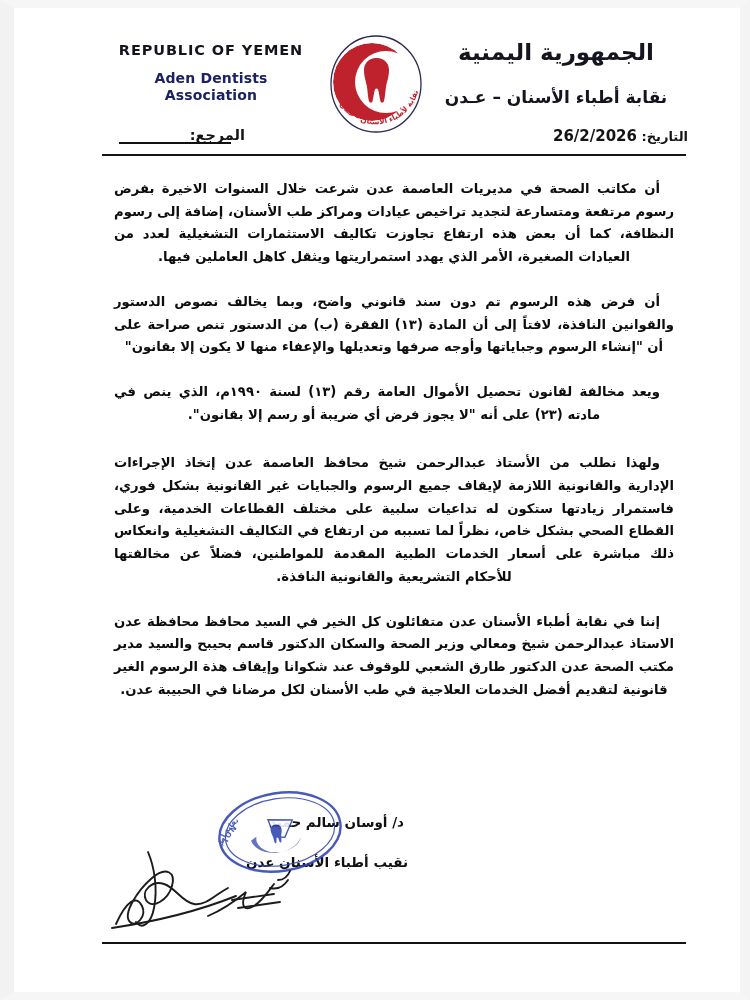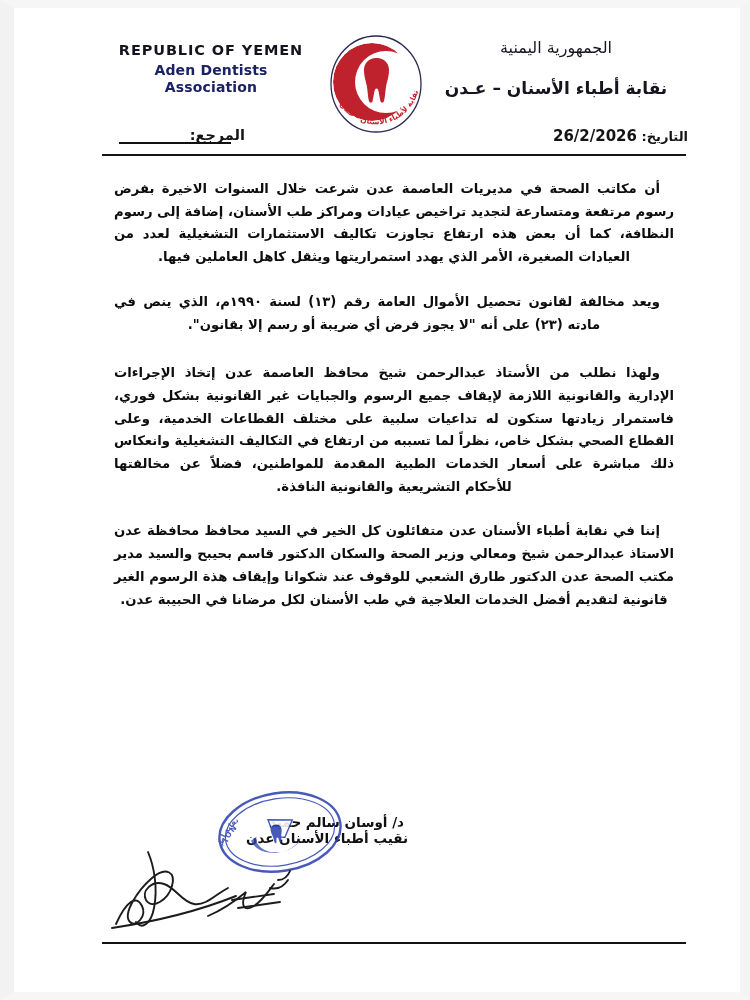--- a/index.html
+++ b/index.html
@@ -53,40 +53,40 @@
   }
   .lh-left .l1 {
     font-family: "DejaVu Sans", "Liberation Sans", sans-serif;
     font-size: 14.5px;
     font-weight: bold;
     letter-spacing: 0.9px;
     color: #14141e;
     line-height: 1.2;
   }
   .lh-left .l2 {
-    margin-top: 3px;
+    margin-top: 11px;
     font-family: "DejaVu Sans", "Liberation Sans", sans-serif;
     font-size: 14px;
     font-weight: bold;
     letter-spacing: 0.15px;
     color: #1b2264;
     line-height: 1.2;
   }
 
   .lh-right {
     position: absolute;
     right: 54px;
     top: 8px;
     width: 260px;
     text-align: center;
     direction: rtl;
   }
   .lh-right .r1 {
-    font-size: 16px;
-    font-weight: normal;
+    font-size: 23px;
+    font-weight: bold;
     color: #15151f;
     line-height: 1.25;
   }
   .lh-right .r2 {
     margin-top: 20px;
     font-size: 17px;
     font-weight: bold;
     color: #15151f;
     line-height: 1.25;
   }
@@ -188,21 +188,21 @@
     top: 4px;
     font-size: 13.5px;
     font-weight: bold;
     color: #101010;
     white-space: nowrap;
     margin-left: 14px;
   }
   .sig-title {
     position: absolute;
     right: 2px;
-    top: 20px;
+    top: 44px;
     font-size: 13.5px;
     font-weight: bold;
     color: #101010;
     white-space: nowrap;
   }
 
   
   .stamp {
     position: absolute;
     left: 96px;
@@ -318,20 +318,21 @@
       <div class="date-wrap">
         <span>التاريخ:</span>
         <span class="dval">26/2/2026</span>
       </div>
     </div>
 
     <div class="rule-top"></div>
 
     <div class="body-text">
       <p>أن مكاتب الصحة في مديريات العاصمة عدن شرعت خلال السنوات الاخيرة بفرض رسوم مرتفعة ومتسارعة لتجديد تراخيص عيادات ومراكز طب الأسنان، إضافة إلى رسوم النظافة، كما أن بعض هذه ارتفاع تجاوزت تكاليف الاستثمارات التشغيلية لعدد من العيادات الصغيرة، الأمر الذي يهدد استمراريتها ويثقل كاهل العاملين فيها.</p>
+      <p>أن فرض هذه الرسوم تم دون سند قانوني واضح، وبما يخالف نصوص الدستور والقوانين النافذة، لافتاً إلى أن المادة (١٣) الفقرة (ب) من الدستور تنص صراحة على أن "إنشاء الرسوم وجباياتها وأوجه صرفها وتعديلها والإعفاء منها لا يكون إلا بقانون"</p>
       <p class="tight">ويعد مخالفة لقانون تحصيل الأموال العامة رقم (١٣) لسنة ١٩٩٠م، الذي ينص في مادته (٢٣) على أنه "لا يجوز فرض أي ضريبة أو رسم إلا بقانون".</p>
       <p>ولهذا نطلب من الأستاذ عبدالرحمن شيخ محافظ العاصمة عدن إتخاذ الإجراءات الإدارية والقانونية اللازمة لإيقاف جميع الرسوم والجبايات غير القانونية بشكل فوري، فاستمرار زيادتها ستكون له تداعيات سلبية على مختلف القطاعات الخدمية، وعلى القطاع الصحي بشكل خاص، نظراً لما تسببه من ارتفاع في التكاليف التشغيلية وانعكاس ذلك مباشرة على أسعار الخدمات الطبية المقدمة للمواطنين، فضلاً عن مخالفتها للأحكام التشريعية والقانونية النافذة.</p>
       <p>إننا في نقابة أطباء الأسنان عدن متفائلون كل الخير في السيد محافظ محافظة عدن الاستاذ عبدالرحمن شيخ ومعالي وزير الصحة والسكان الدكتور قاسم بحيبح والسيد مدير مكتب الصحة عدن الدكتور طارق الشعبي للوقوف عند شكوانا وإيقاف هذة الرسوم الغير قانونية لتقديم أفضل الخدمات العلاجية في طب الأسنان لكل مرضانا في الحبيبة عدن.</p>
     </div>
 
     <div class="sigblock">
 
       <div class="sig-name">د/ أوسان سالم حميد</div>
       <div class="sig-title">نقيب أطباء الأسنان عدن</div>
 

